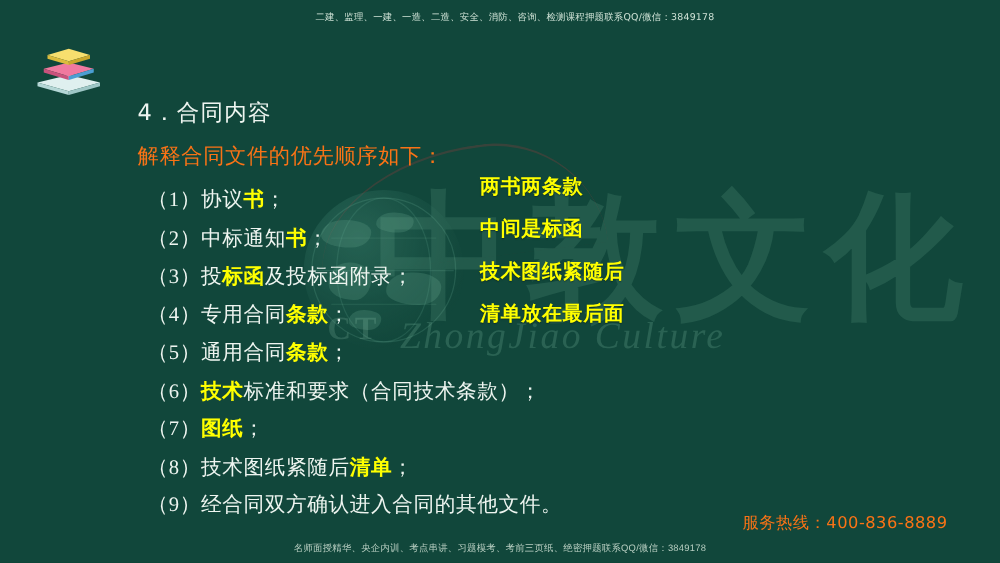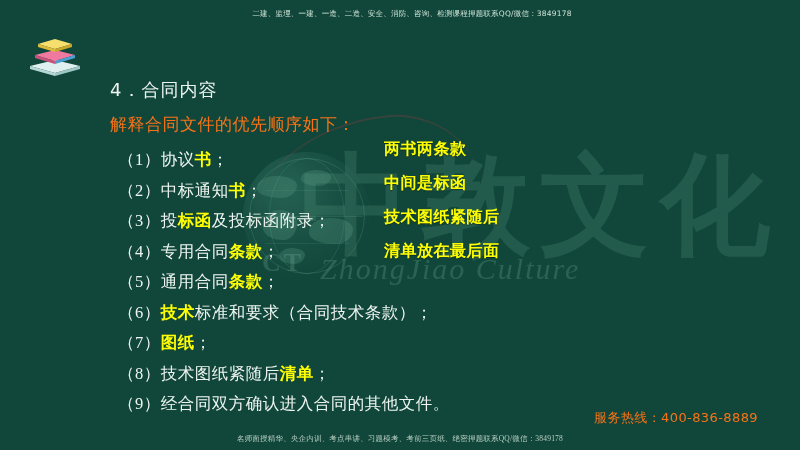--- a/index.html
+++ b/index.html
@@ -155,21 +155,21 @@
 
   .micro-bottom {
     position: absolute;
     bottom: 6px;
     left: 0;
     right: 0;
     text-align: center;
     font-size: 7.5px;
     letter-spacing: .2px;
     color: #b9cfc2;
-    font-family: Liberation Serif, serif;
+    font-family: Liberation Sans, sans-serif;
     white-space: nowrap;
   }
 
   
   .logo {
     position: absolute;
     left: 27px;
     top: 30px;
     width: 56px;
     height: 48px;

